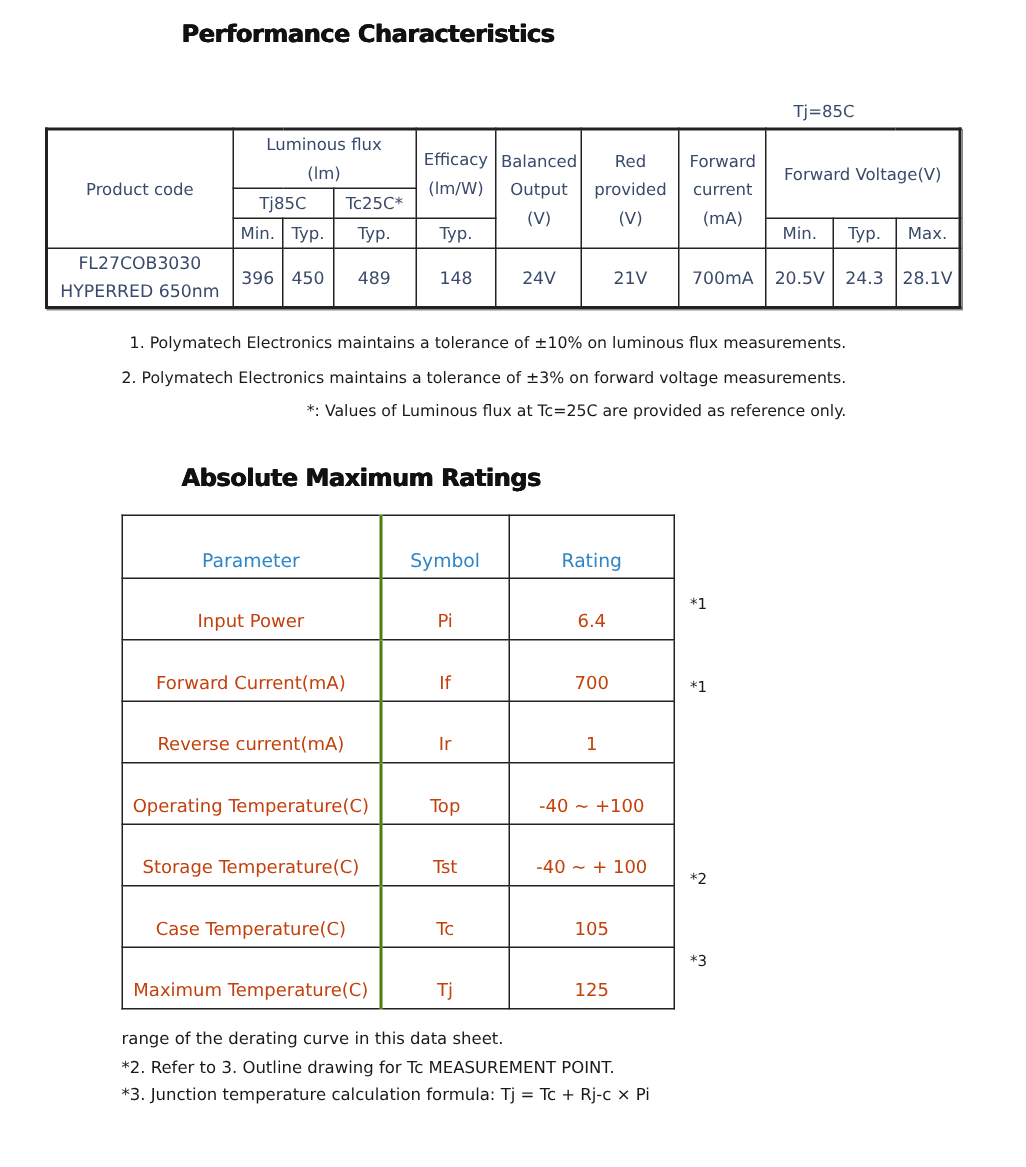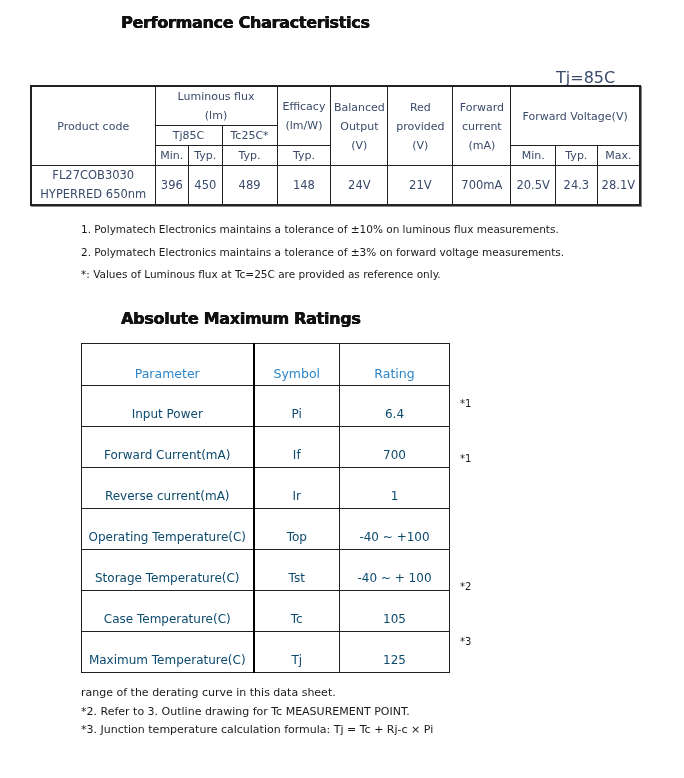--- a/index.html
+++ b/index.html
@@ -9,50 +9,50 @@
     }
     .section-title {
       position: absolute; font-family: "DejaVu Sans", sans-serif; font-weight: 900;
       font-size: 16px; color: #111; letter-spacing: -0.3px;
       text-shadow: 0.4px 0 0 #111, -0.2px 0 0 #111;
       margin-left: 40px;
     }
     #perf-title { left: 81px; top: 13px; }
     #amr-title { left: 81px; top: 309px; }
 
-    .tj-note { position: absolute; left: 556px; top: 68px; font-size: 16px; color: #3a4a6a; }
+    .tj-note { position: absolute; left: 529px; top: 68px; font-size: 11px; color: #3a4a6a; }
 
     
     table.perf {
       position: absolute; left: 30px; top: 85px; width: 611px; height: 114px;
       border-collapse: collapse; border: 2px solid #222; table-layout: fixed;
       box-shadow: 1px 1px 0 #888;
     }
     table.perf td {
       border: 1px solid #222; text-align: center; vertical-align: middle;
       font-size: 11px; color: #3a4a6a; padding: 0 2px; line-height: 19px;
     }
     table.perf td.data { font-size: 11.5px; }
 
     
     .notes { position: absolute; left: 81px; top: 222px; font-size: 10.5px; color: #1a1a1a; }
-    .notes div { height: 22.5px; line-height: 14px; }
+    .notes div { height: 22.5px; line-height: 14px; text-align: right; }
 
     
     table.amr {
       position: absolute; left: 81px; top: 343px; width: 368px; height: 328px;
       border-collapse: collapse; border: 1px solid #222; table-layout: fixed;
     }
     table.amr td {
       border-top: 1px solid #222; border-bottom: 1px solid #222;
       border-left: 1px solid #222; border-right: 1px solid #222;
       text-align: center; vertical-align: bottom; font-size: 12px; padding: 0 0 5px 0;
-      color: #0c4a6e;
-    }
-    table.amr td.c1 { border-right: 2px solid #000000; }
+      color: #c2410c;
+    }
+    table.amr td.c1 { border-right: 2px solid #4d7c0f; }
     table.amr tr.hdr td { color: #2e86c8; font-size: 12.5px; vertical-align: bottom; padding-bottom: 4px; }
     .fn-mark { position: absolute; left: 460px; font-size: 10px; color: #1a1a1a; }
 
     .foot { position: absolute; left: 81px; top: 684px; font-size: 11px; color: #1a1a1a; width: 490px; }
     .foot div { line-height: 18.5px; }
   </style>
 </head>
 <body>
 
 <div id="perf-title" class="section-title">Performance Characteristics</div>

